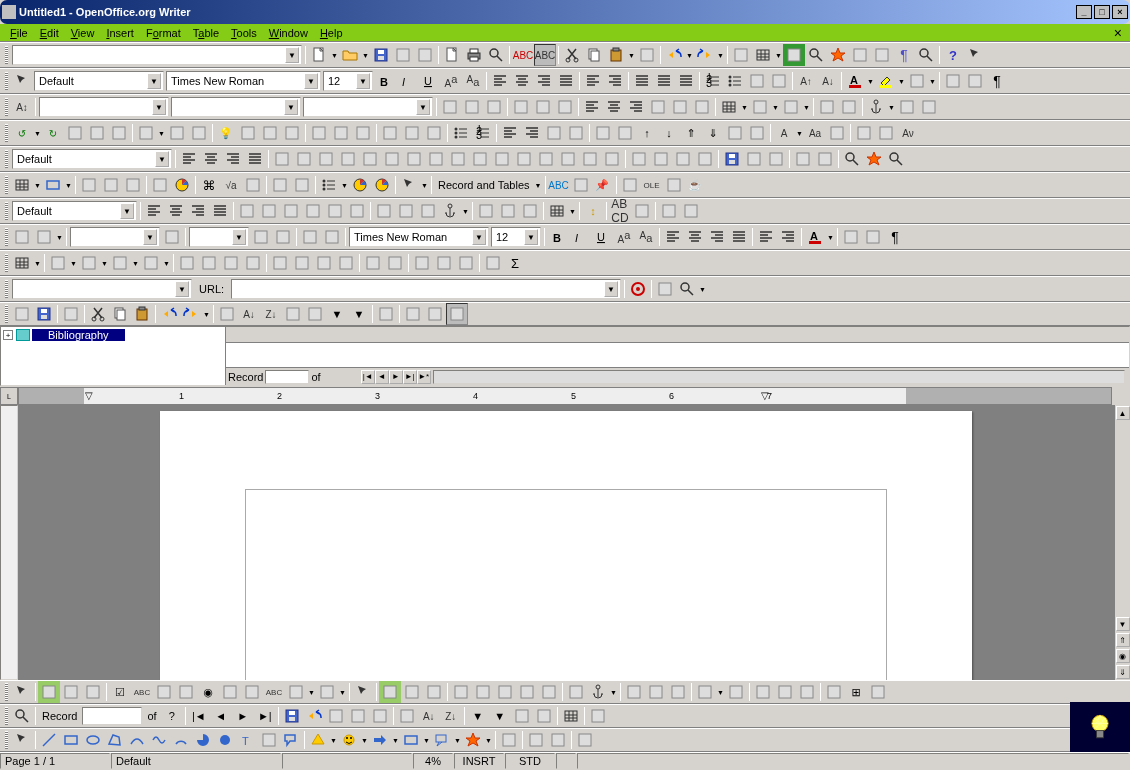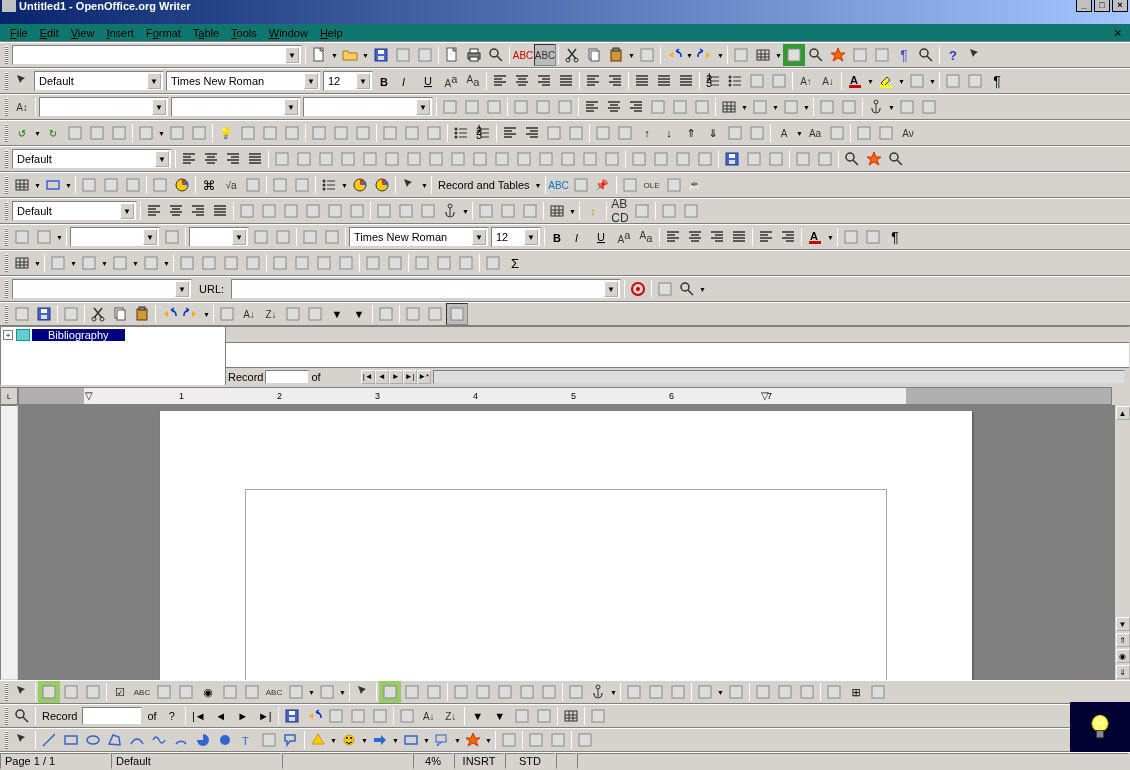--- a/index.html
+++ b/index.html
@@ -1,21 +1,21 @@
 <!DOCTYPE html>
 <html><head>
 <meta charset="utf-8">
 <style>
 *{margin:0;padding:0;box-sizing:border-box;font-family:Tahoma,Arial,sans-serif;font-size:11px;}
 body{width:1130px;height:770px;background:#d6d3ce;overflow:hidden;display:flex;flex-direction:column;}
-.titlebar{height:18px;background:linear-gradient(to right,#08246b,#a5c5ff);color:#fff;display:flex;align-items:flex-end;padding:12px 2px;}
+.titlebar{height:18px;background:linear-gradient(to right,#08246b,#a5c5ff);color:#fff;display:flex;align-items:center;padding:12px 2px;border-radius:7px;}
 .titlebar .icon{width:14px;height:14px;background:#c0c0c0;margin-right:3px;}
 .titlebar .title{flex:1;font-weight:bold;}
 .titlebar .winbtn{width:16px;height:14px;background:#c0c0c0;border:1px solid #000;margin-left:2px;display:flex;align-items:center;justify-content:center;color:#000;font-weight:bold;font-size:9px;}
-.menubar{height:18px;background:#0f766e;display:flex;align-items:center;padding:0 4px;border-bottom:1px solid #808080;}
+.menubar{height:18px;background:#84cc16;display:flex;align-items:center;padding:0 4px;border-bottom:1px solid #808080;}
 .menubar span{padding:1px 6px;cursor:default;}
 .menubar span u{text-decoration:underline;}
 .menubar .closex{margin-left:auto;font-size:14px;padding:0 4px;}
 .toolbar{background:#d6d3ce;display:flex;align-items:center;flex-wrap:wrap;padding:1px 2px;border-top:1px solid #fff;border-bottom:1px solid #808080;min-height:24px;}
 .handle{width:3px;height:18px;background:repeating-linear-gradient(0deg,#808080,#808080 1px,#fff 1px,#fff 2px);margin:0 3px;}
 .tbtn{width:22px;height:22px;border:1px solid transparent;display:flex;align-items:center;justify-content:center;margin:0 0px;cursor:default;position:relative;}
 .tbtn svg{width:16px;height:16px;}
 .sep{width:1px;height:18px;background:#808080;border-right:1px solid #fff;margin:0 2px;}
 .combo{height:20px;border:1px inset #d6d3ce;background:#fff;display:inline-flex;align-items:center;padding:0 2px;margin:0 1px;}
 .combo .txt{flex:1;padding:0 2px;}

